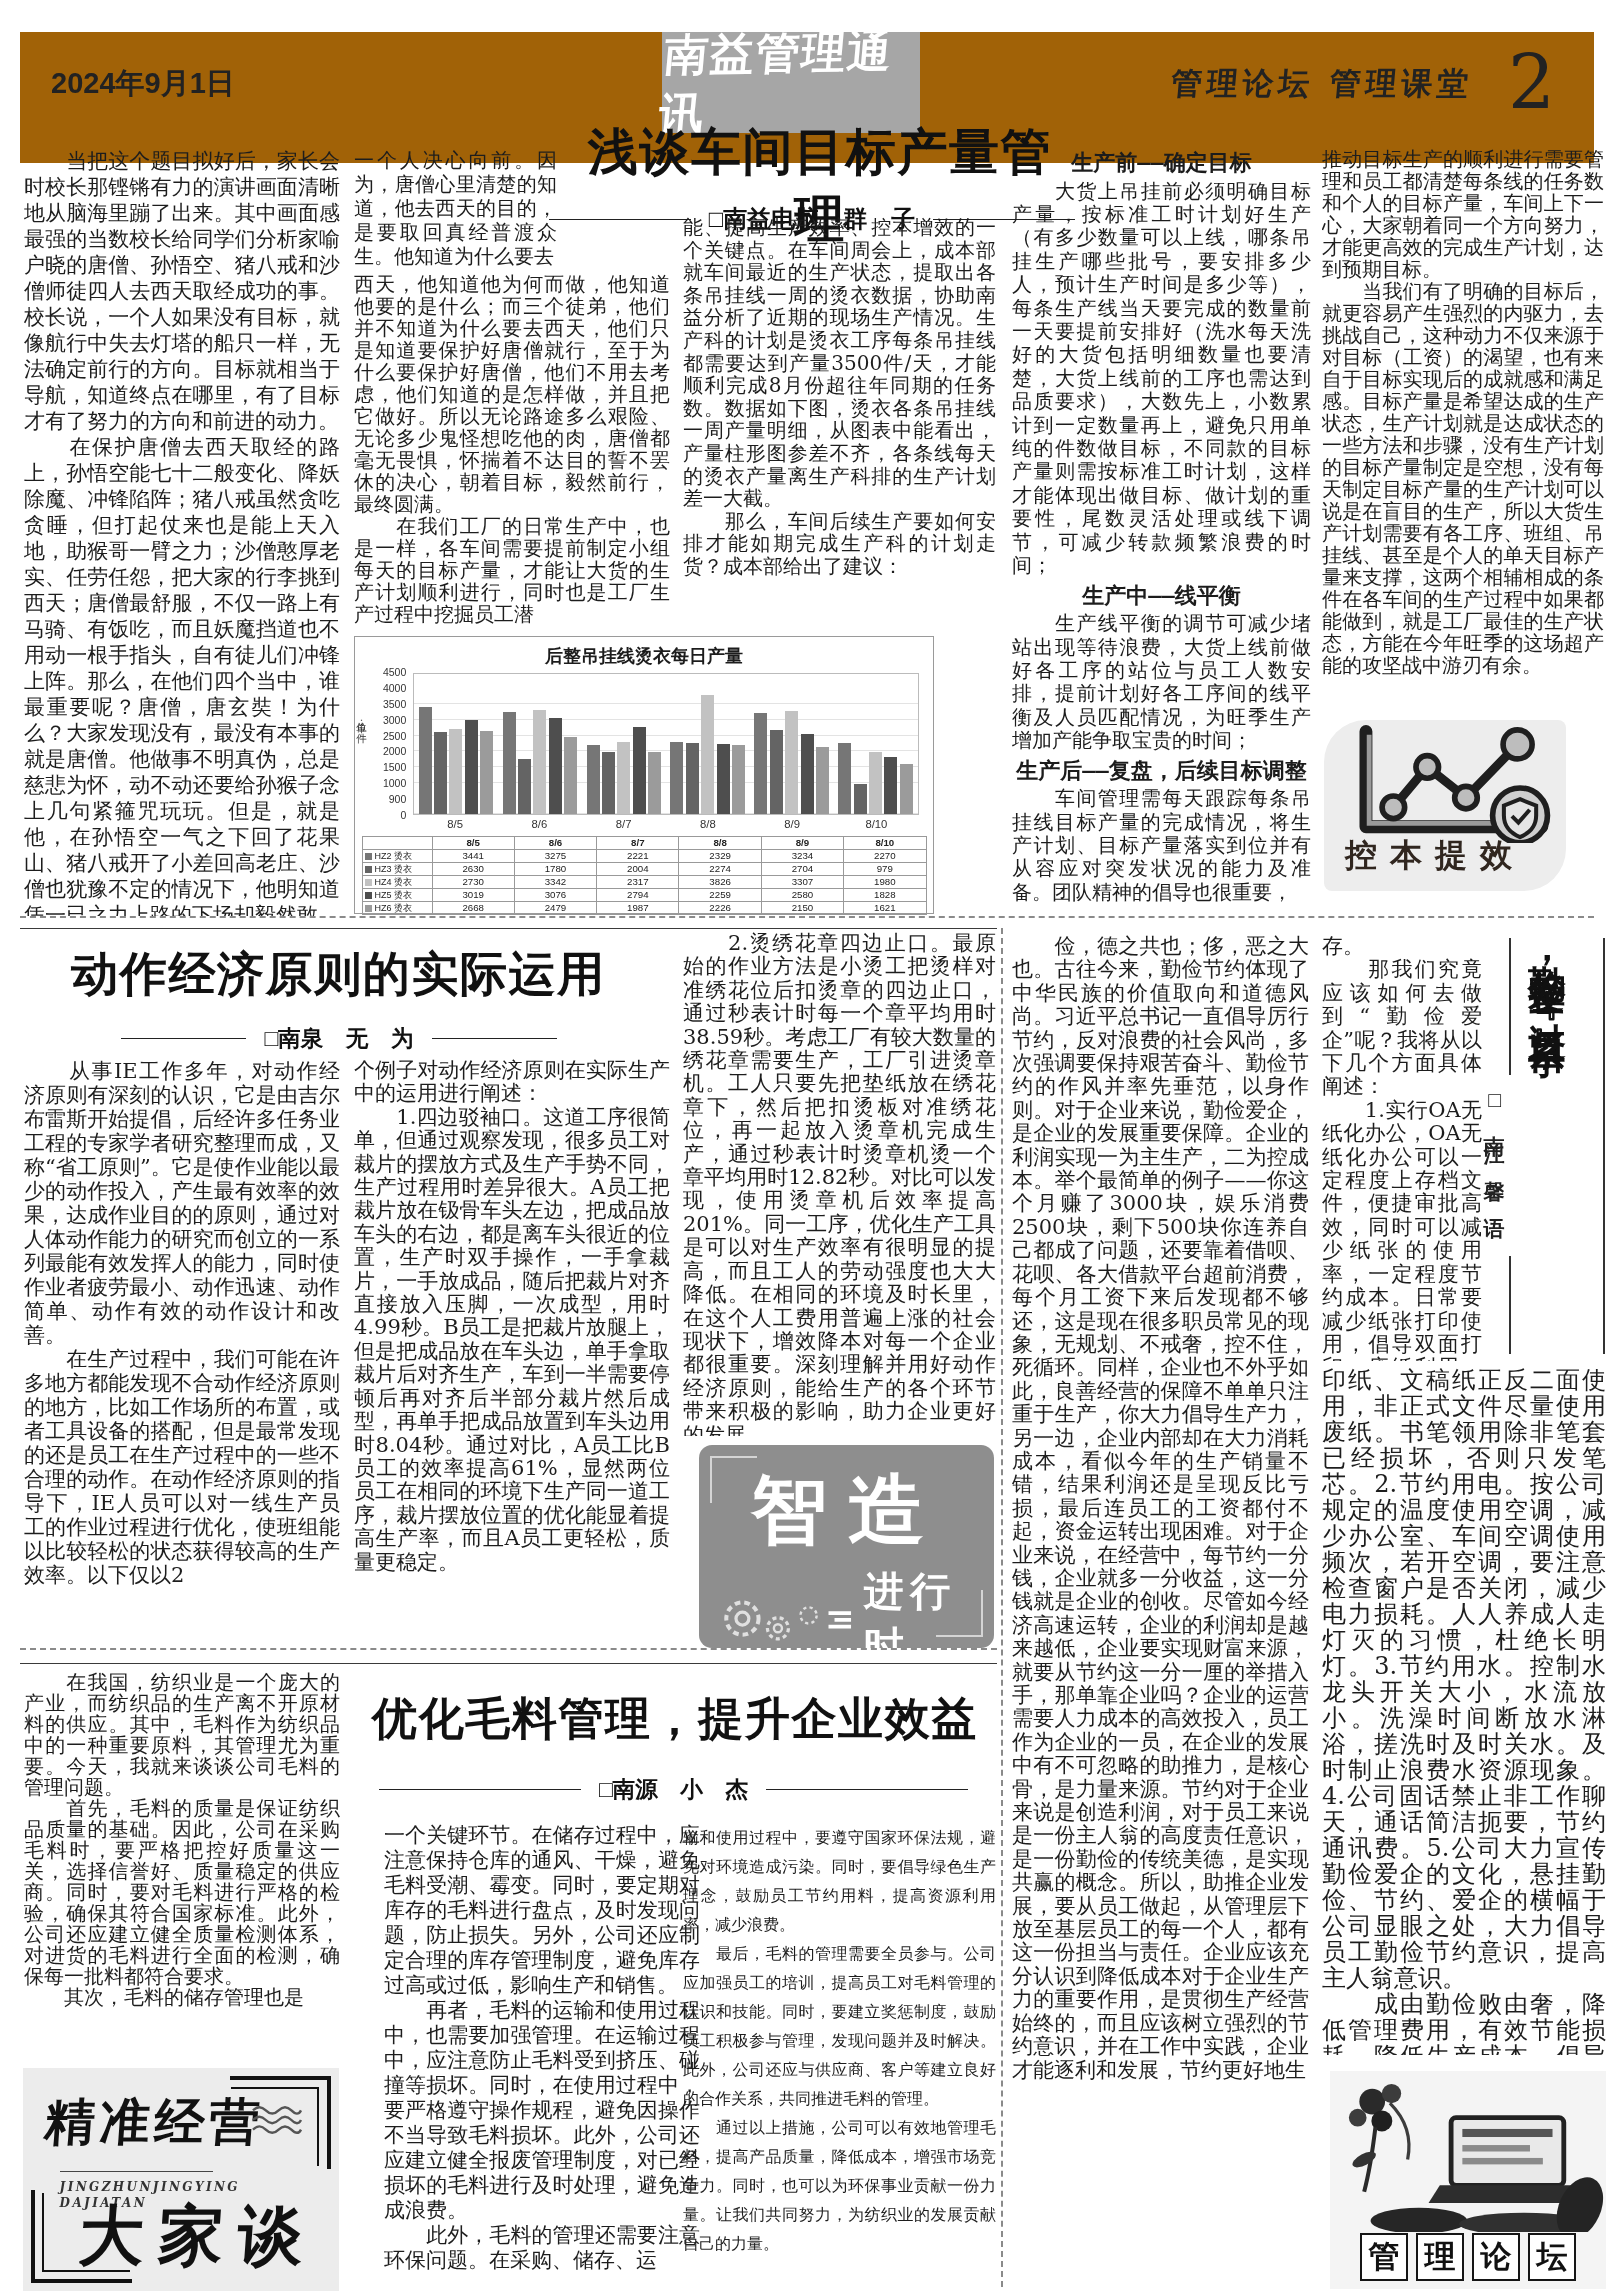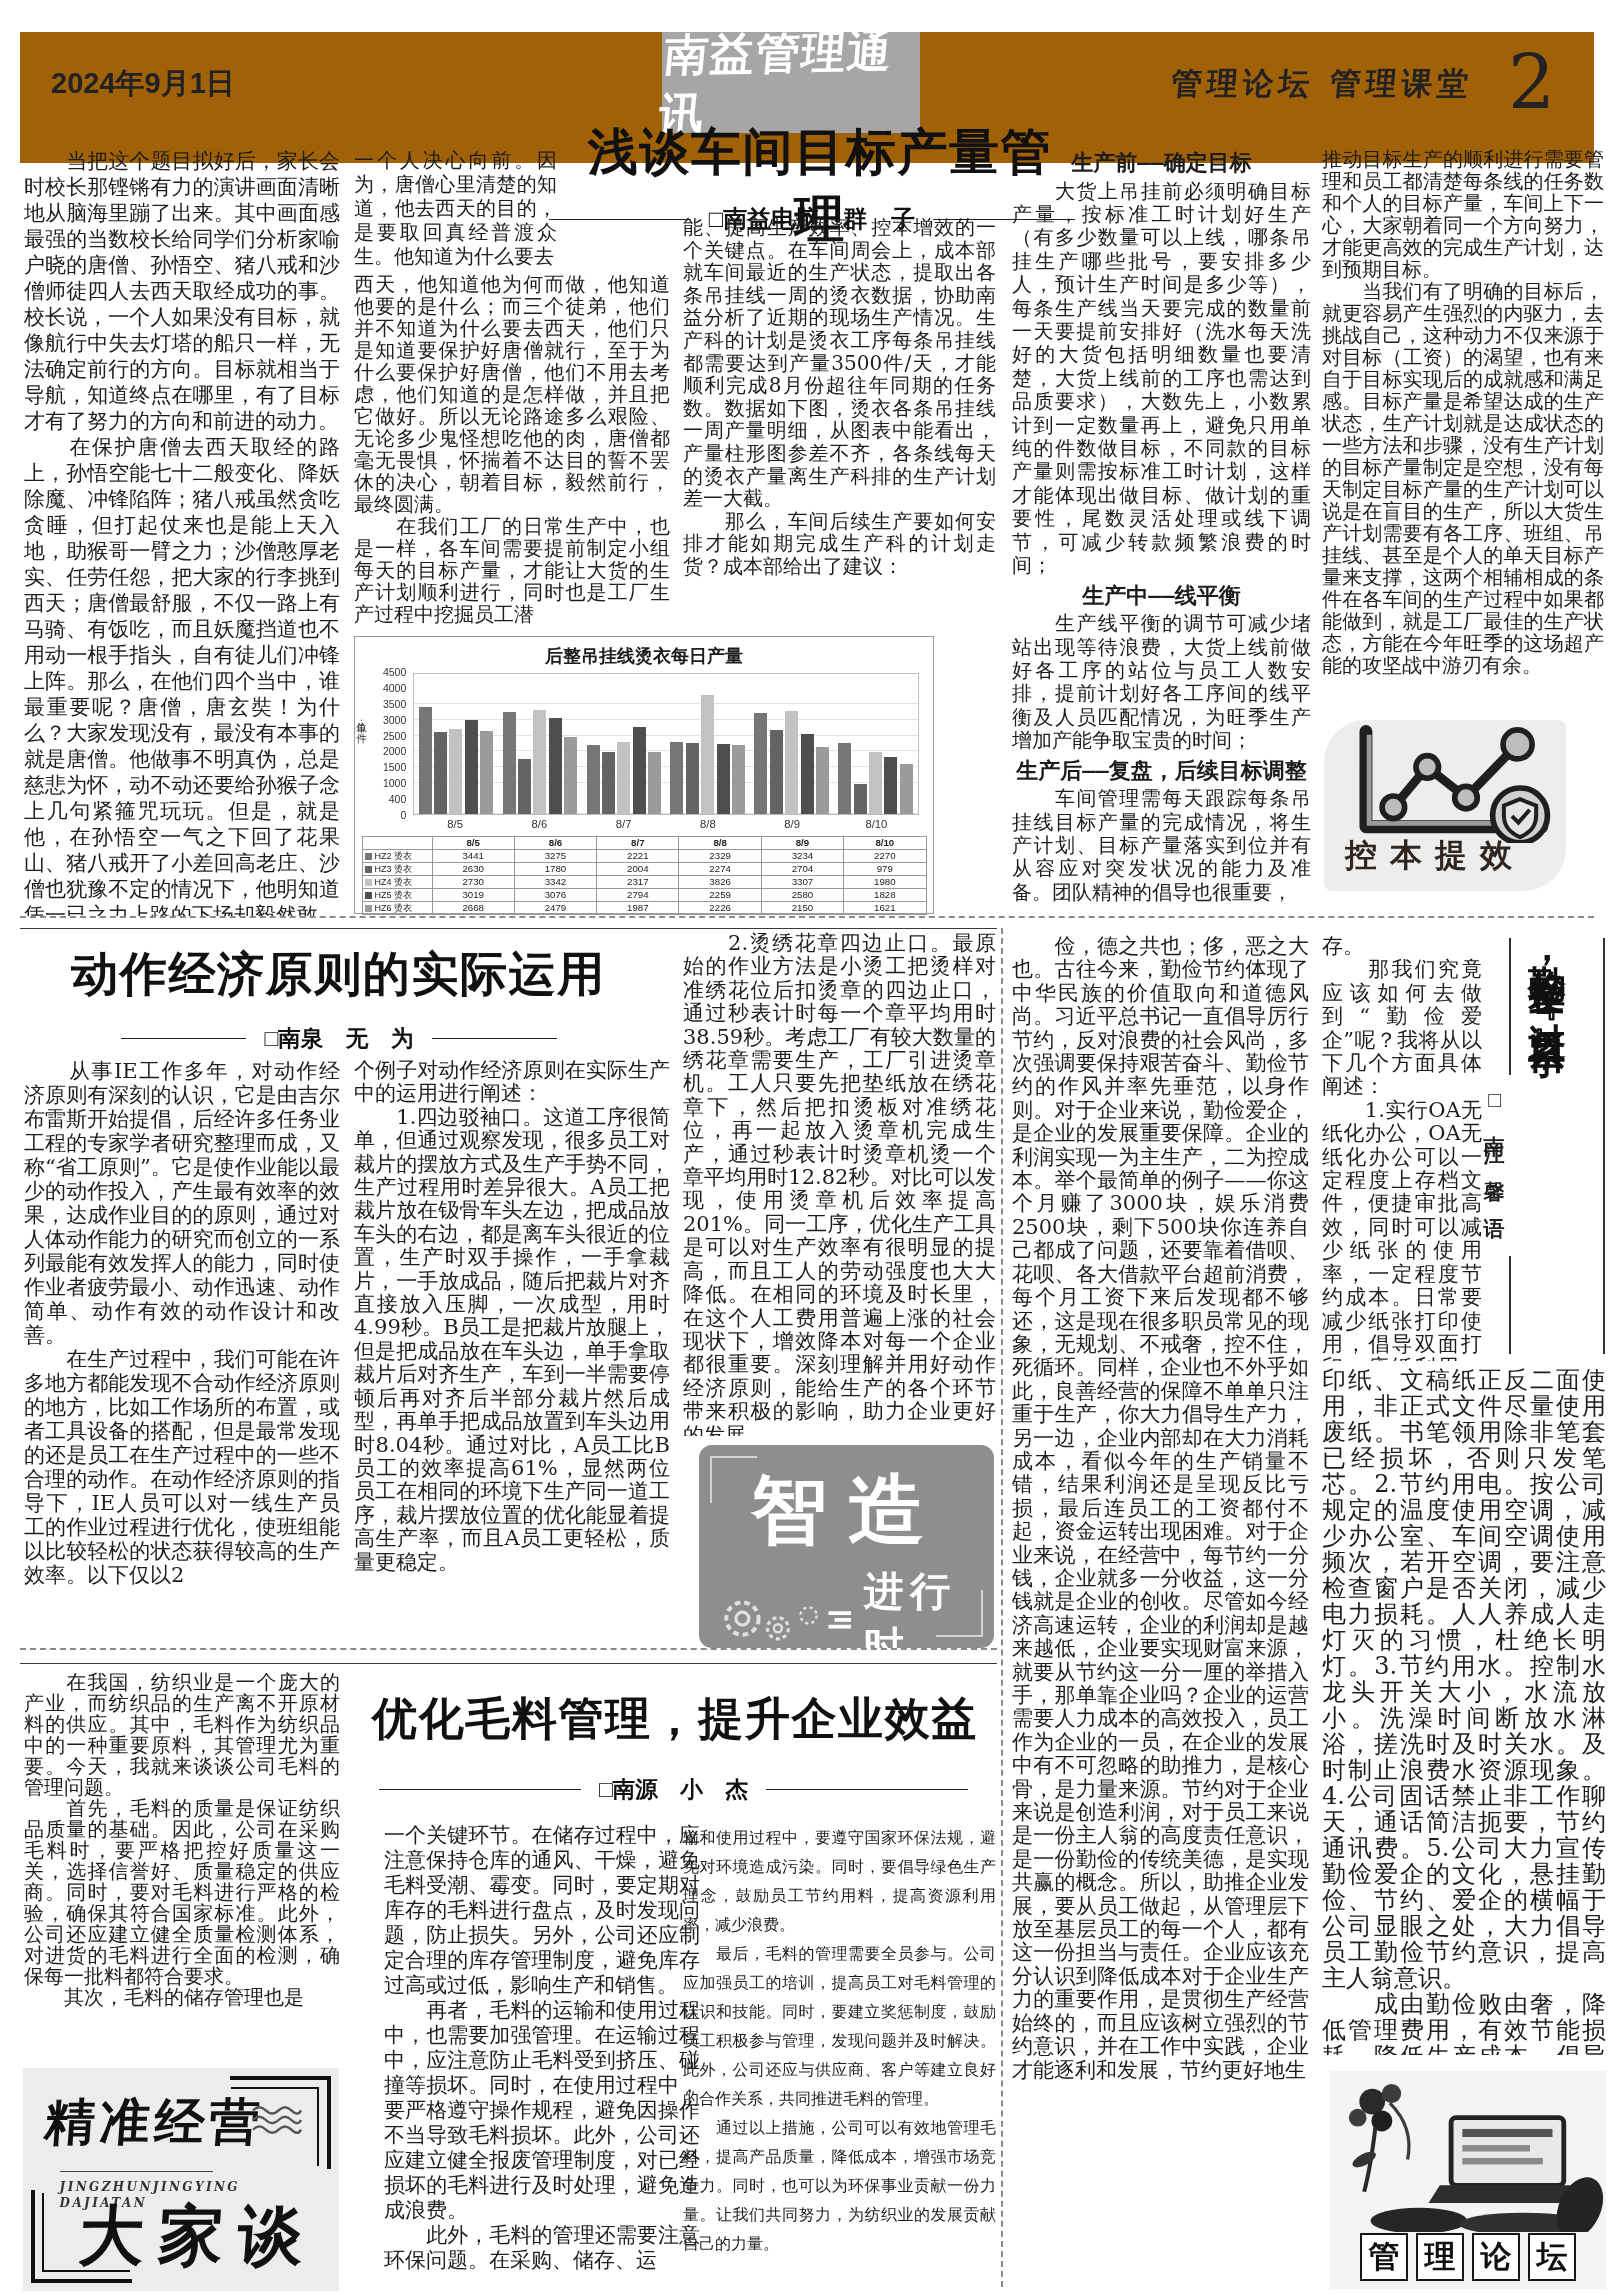--- a/index.html
+++ b/index.html
@@ -113,21 +113,21 @@
     <div class="ylab">单位：件</div>
     <div class="yaxis">
         <div>4500</div>
         <div>4000</div>
         <div>3500</div>
         <div>3000</div>
         <div>2500</div>
         <div>2000</div>
         <div>1500</div>
         <div>1000</div>
-        <div>400</div>
+        <div>900</div>
         <div>0</div>
       </div>
     <div class="plot">
       <div class="bars">
           <div class="bargroup">
             <div class="bar" title="HZ2 烫衣 8/5: 3441" style="height: 76.4667%; background: rgb(118, 118, 118);"></div>
             <div class="bar" title="HZ3 烫衣 8/5: 2630" style="height: 58.4444%; background: rgb(100, 100, 100);"></div>
             <div class="bar" title="HZ4 烫衣 8/5: 2730" style="height: 60.6667%; background: rgb(194, 194, 194);"></div>
             <div class="bar" title="HZ5 烫衣 8/5: 3019" style="height: 67.0889%; background: rgb(78, 78, 78);"></div>
             <div class="bar" title="HZ6 烫衣 8/5: 2668" style="height: 59.2889%; background: rgb(155, 155, 155);"></div>

